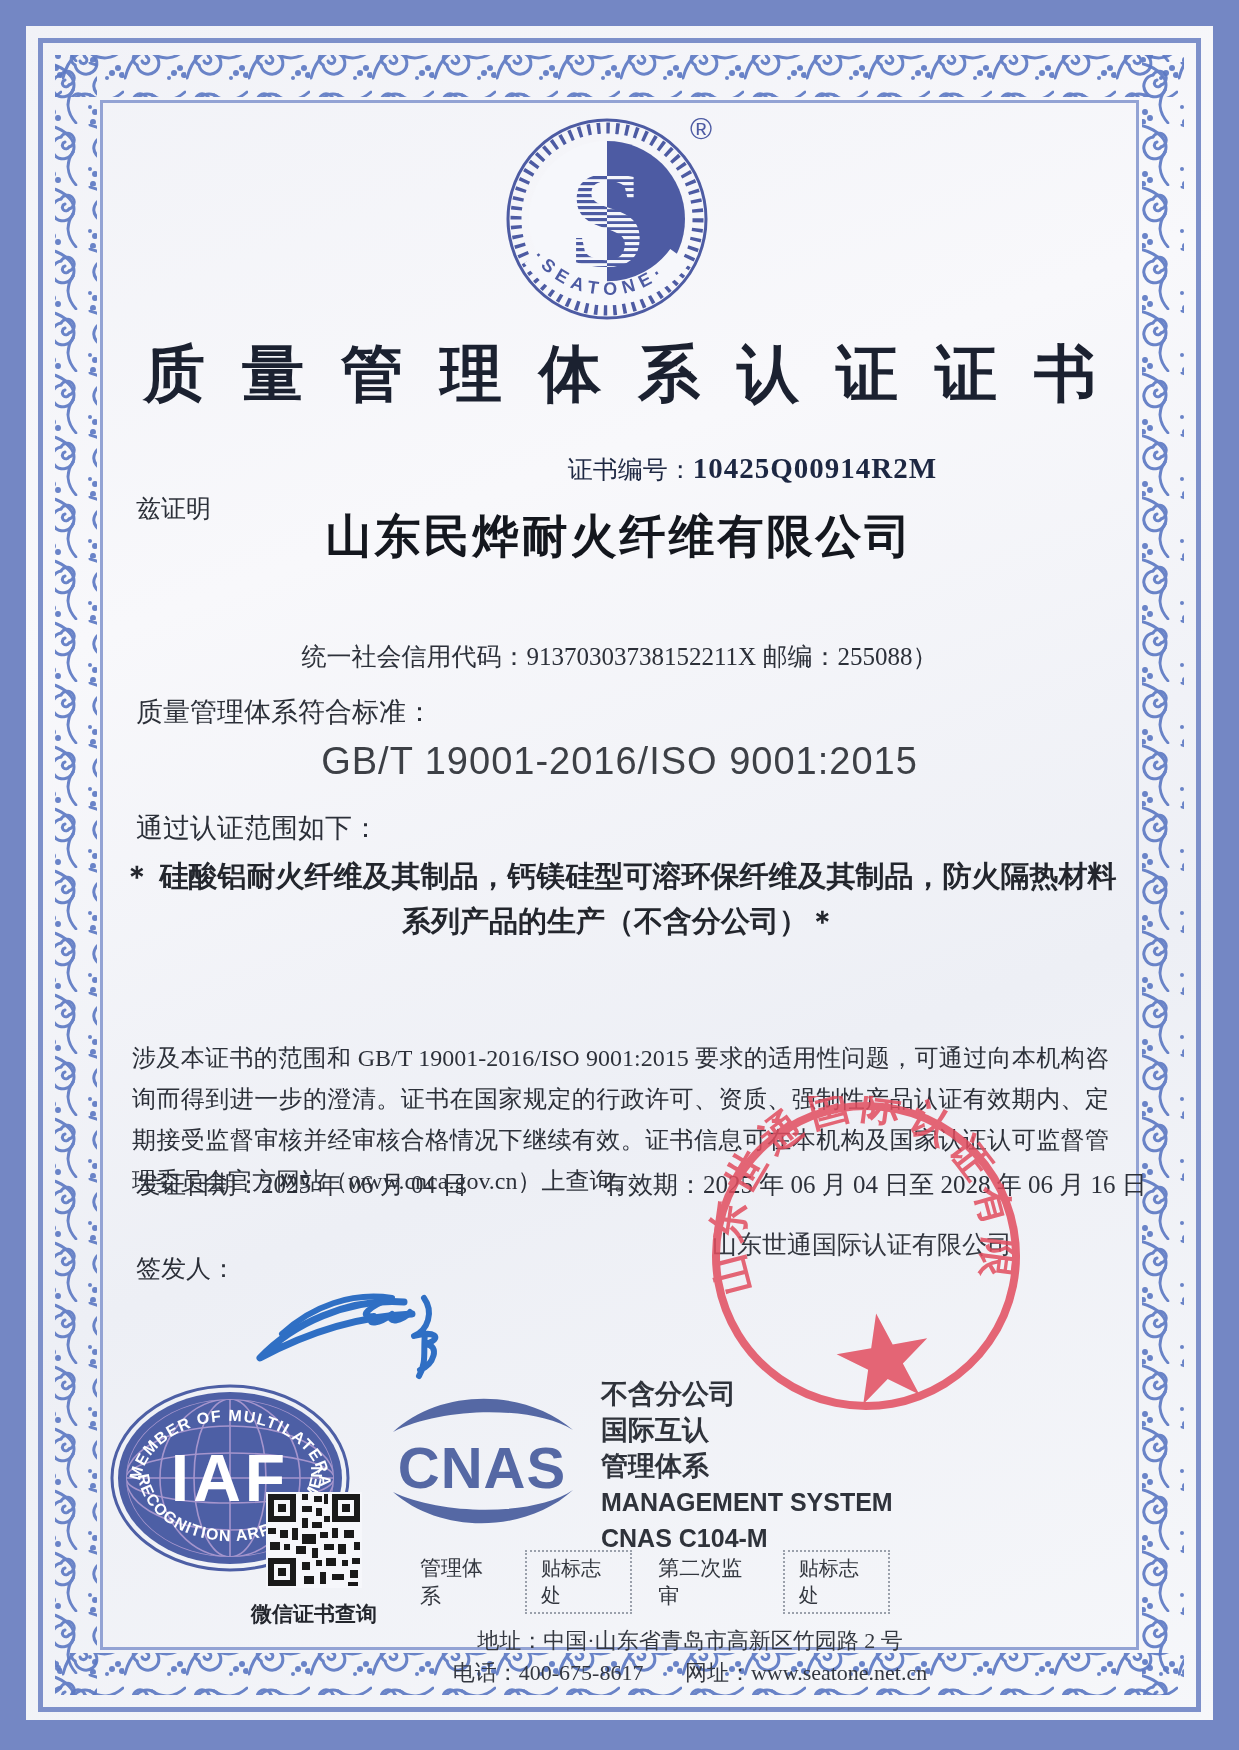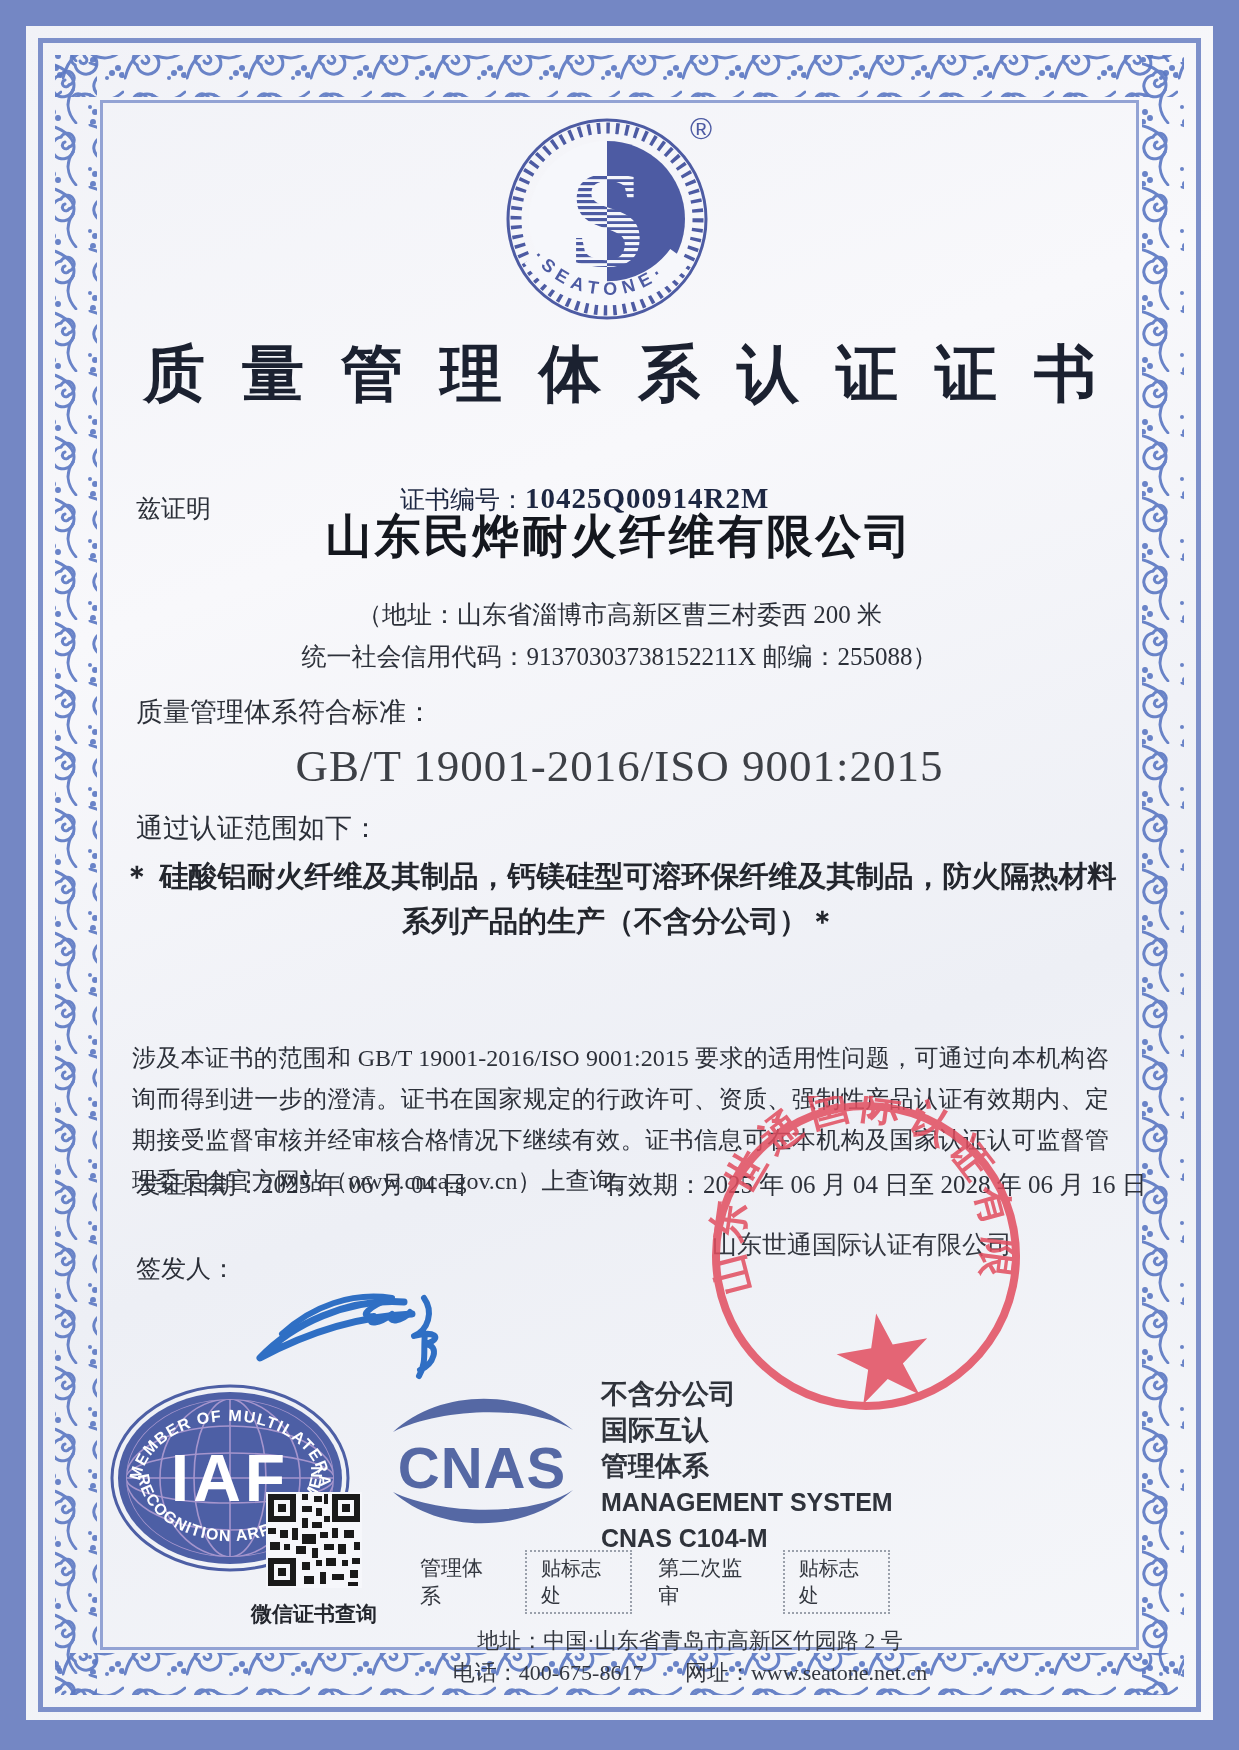--- a/index.html
+++ b/index.html
@@ -8,31 +8,31 @@
   .page { position:relative; width:1239px; height:1750px; background:#7487c4; overflow:hidden; margin:0 auto; }
   .sheet { position:absolute; left:26px; top:26px; right:26px; bottom:30px;
            background:linear-gradient(160deg,#f1f2f7 0%,#f8f8fb 30%,#edeff5 62%,#f6f7fa 100%); }
   .frame-line-outer { position:absolute; left:38px; top:38px; right:38px; bottom:38px; border:5px solid #7d90ca; }
   .frame-line-inner { position:absolute; left:100px; top:100px; right:100px; bottom:100px; border:3px solid #93a3d4; }
   .ornament-svg { position:absolute; left:0; top:0; }
   .abs { position:absolute; }
   .serif { font-family:"Liberation Serif","DejaVu Serif",serif; }
   .title { left:0; right:0; top:332px; text-align:center; font-size:62px; font-weight:bold; color:#1b2130;
            letter-spacing:37px; padding-left:37px; }
-  .certno-row { left:400px; right:134px; top:452px; text-align:left; color:#1d2742;margin-top:30px; }
+  .certno-row { left:400px; right:134px; top:452px; text-align:center; color:#1d2742; }
   .certno-label { font-size:25px; }
   .certno-value { font-size:29px; font-weight:bold; letter-spacing:1px; }
   .certify { left:136px; top:492px; font-size:25px; color:#2c3039; }
   .company { left:0; right:0; top:506px; text-align:center; font-size:46px; font-weight:bold; color:#14171e;
              font-family:"Liberation Sans","DejaVu Sans",sans-serif; letter-spacing:3px; }
   .addr1 { left:0; right:0; top:598px; text-align:center; font-size:25px; color:#2c3039; }
   .addr2 { left:0; right:0; top:640px; text-align:center; font-size:25px; color:#2c3039; }
   .std-label { left:136px; top:694px; font-size:27px; color:#2c3039; }
-  .standard { left:0; right:0; top:740px; text-align:center; font-size:45px; color:#3d4046;
-              font-family:Liberation Serif, serif; letter-spacing:1px; }
+  .standard { left:0; right:0; top:740px; text-align:center; font-size:38px; color:#3d4046;
+              font-family:Liberation Sans, sans-serif; letter-spacing:1px; }
   .scope-label { left:136px; top:810px; font-size:27px; color:#2c3039; }
   .scope { left:120px; right:120px; top:854px; text-align:center; font-size:29px; font-weight:bold; color:#23262d;
            font-family:"Liberation Sans","DejaVu Sans",sans-serif; line-height:45px; }
   .notice { left:132px; right:130px; top:1038px; font-size:24px; color:#2c3039; line-height:41px; text-align:justify; }
   .issue-date { left:136px; top:1168px; font-size:25px; color:#2c3039; }
   .validity { left:603px; top:1168px; font-size:25px; color:#2c3039; }
   .signer { left:136px; top:1252px; font-size:25px; color:#2c3039; }
   .issuer { left:712px; width:300px; top:1228px; text-align:center; font-size:25px; color:#33373f; }
   .stamp { left:706px; top:1096px; opacity:.85; }
   .signature { left:252px; top:1272px; }
@@ -132,21 +132,20 @@
   </svg>
   <div class="abs reg-mark">®</div>
 
   <div class="abs title serif">质量管理体系认证证书</div>
   <div class="abs certno-row">
     <span class="certno-label serif">证书编号：</span><span class="certno-value serif">10425Q00914R2M</span>
   </div>
 
   <div class="abs certify serif">兹证明</div>
   <div class="abs company">山东民烨耐火纤维有限公司</div>
-  <div class="abs addr1 serif">（地址：山东省淄博市高新区曹三村委西 200 米</div>
   <div class="abs addr2 serif">统一社会信用代码：91370303738152211X 邮编：255088）</div>
 
   <div class="abs std-label serif">质量管理体系符合标准：</div>
   <div class="abs standard">GB/T 19001-2016/ISO 9001:2015</div>
 
   <div class="abs scope-label serif">通过认证范围如下：</div>
   <div class="abs scope">＊ 硅酸铝耐火纤维及其制品，钙镁硅型可溶环保纤维及其制品，防火隔热材料系列产品的生产（不含分公司）＊</div>
 
   <div class="abs notice serif">涉及本证书的范围和 GB/T 19001-2016/ISO 9001:2015 要求的适用性问题，可通过向本机构咨询而得到进一步的澄清。证书在国家规定的行政许可、资质、强制性产品认证有效期内、定期接受监督审核并经审核合格情况下继续有效。证书信息可在本机构及国家认证认可监督管理委员会官方网站（www.cnca.gov.cn）上查询。</div>
 

